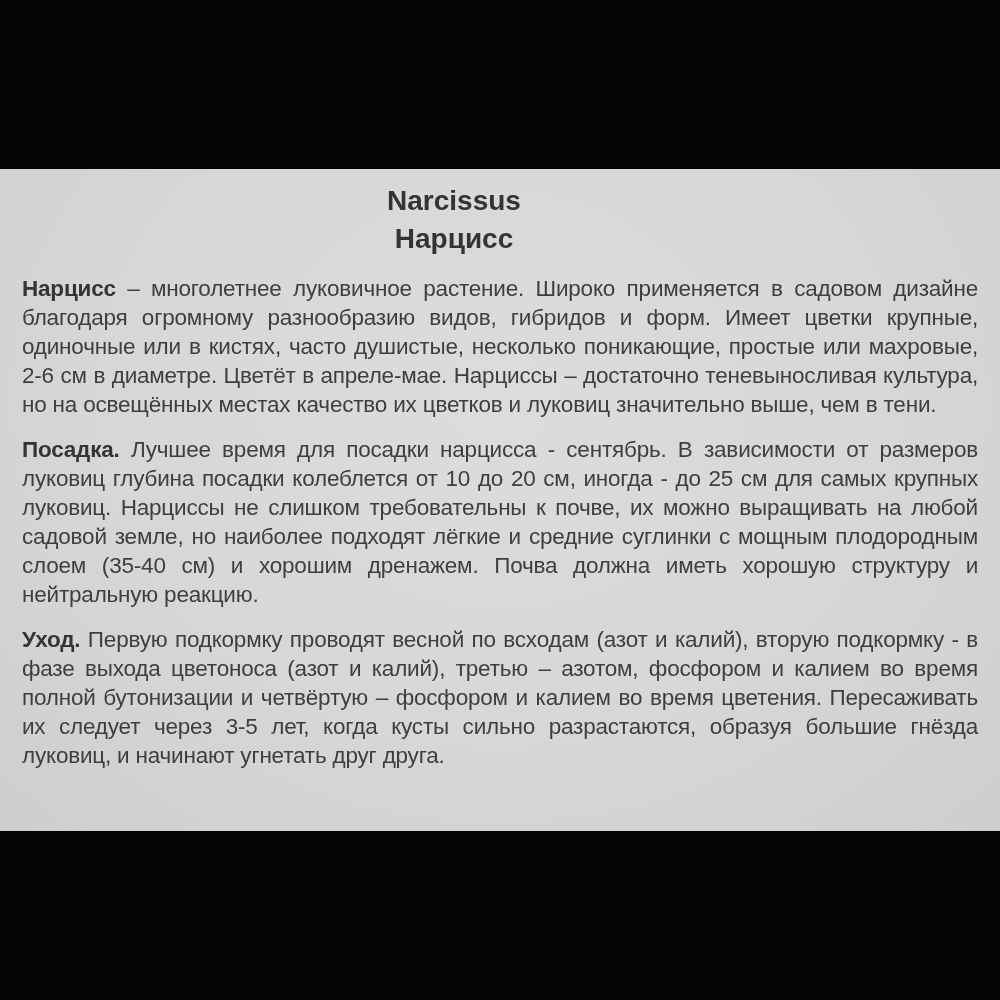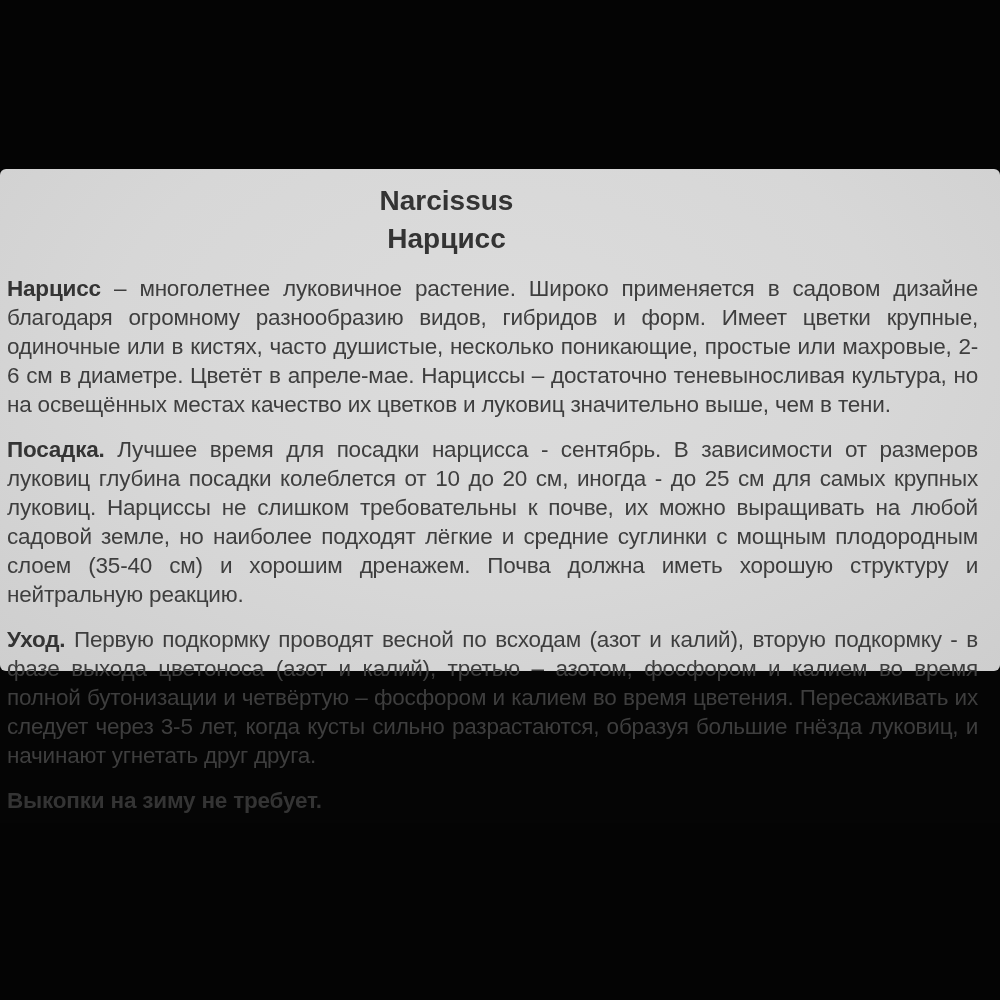--- a/index.html
+++ b/index.html
@@ -20,26 +20,25 @@
     width: 1000px;
     background: #040404;
   }
   .band.top { top: 0; height: 169px; }
   .band.bottom { top: 823px; height: 177px; }
   .card {
     position: absolute;
     left: 0;
     top: 169px;
     width: 1000px;
-    height: 502px;
+    height: 662px;
     box-sizing: border-box;
-    padding: 13px 22px 10px 7px;
+    padding: 13px 22px 10px 22px;
     background: radial-gradient(ellipse at 50% 35%, #dcdcdc 0%, #d7d7d7 55%, #cecece 100%);
     color: #3e3e3e;
-    border-radius: 6px;
   }
   .titles {
     text-align: center;
     transform: translateX(-46px);
     font-weight: bold;
     font-size: 28px;
     line-height: 38px;
     color: #343434;
     margin-bottom: 9px;
   }
@@ -72,14 +71,13 @@
     <div>Нарцисс</div>
   </div>
 
   <p class="body"><b>Нарцисс</b><span> – многолетнее луковичное растение. Широко применяется в садовом дизайне благодаря огромному разнообразию видов, гибридов и форм. Имеет цветки крупные, одиночные или в кистях, часто душистые, несколько поникающие, простые или махровые, 2-6 см в диаметре. Цветёт в апреле-мае. Нарциссы – достаточно теневыносливая культура, но на освещённых местах качество их цветков и луковиц значительно выше, чем в тени.</span></p>
 
   <p class="body"><b>Посадка.</b><span> Лучшее время для посадки нарцисса - сентябрь. В зависимости от размеров луковиц глубина посадки колеблется от 10 до 20 см, иногда - до 25 см для самых крупных луковиц. Нарциссы не слишком требовательны к почве, их можно выращивать на любой садовой земле, но наиболее подходят лёгкие и средние суглинки с мощным плодородным слоем (35-40 см) и хорошим дренажем. Почва должна иметь хорошую структуру и нейтральную реакцию.</span></p>
 
   <p class="body"><b>Уход.</b><span> Первую подкормку проводят весной по всходам (азот и калий), вторую подкормку - в фазе выхода цветоноса (азот и калий), третью – азотом, фосфором и калием во время полной бутонизации и четвёртую – фосфором и калием во время цветения. Пересаживать их следует через 3-5 лет, когда кусты сильно разрастаются, образуя большие гнёзда луковиц, и начинают угнетать друг друга.</span></p>
 
 
-  <p class="body bold-line"><b>Выкопки на зиму не требует.</b><span></span></p>
 </div>
 
 </body></html>

